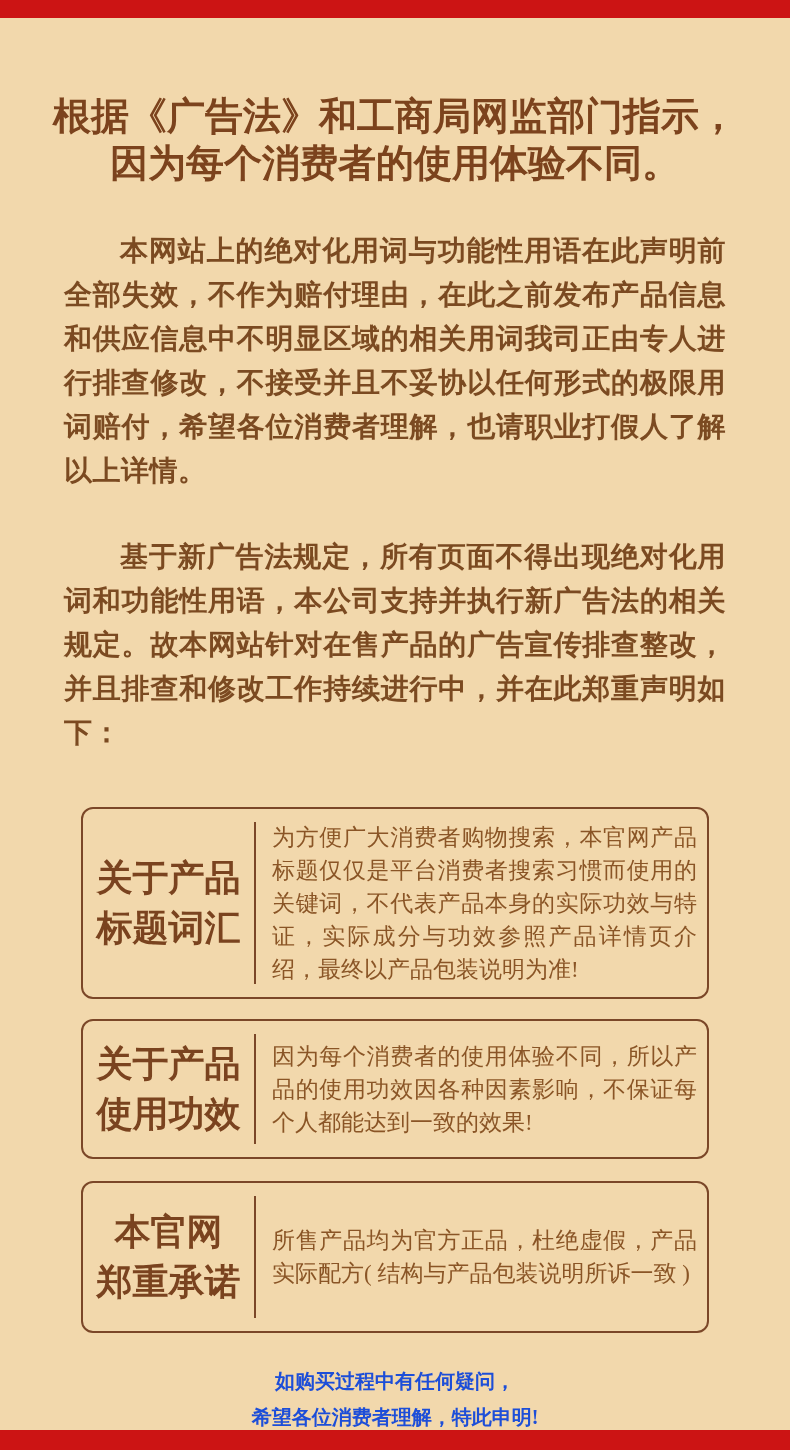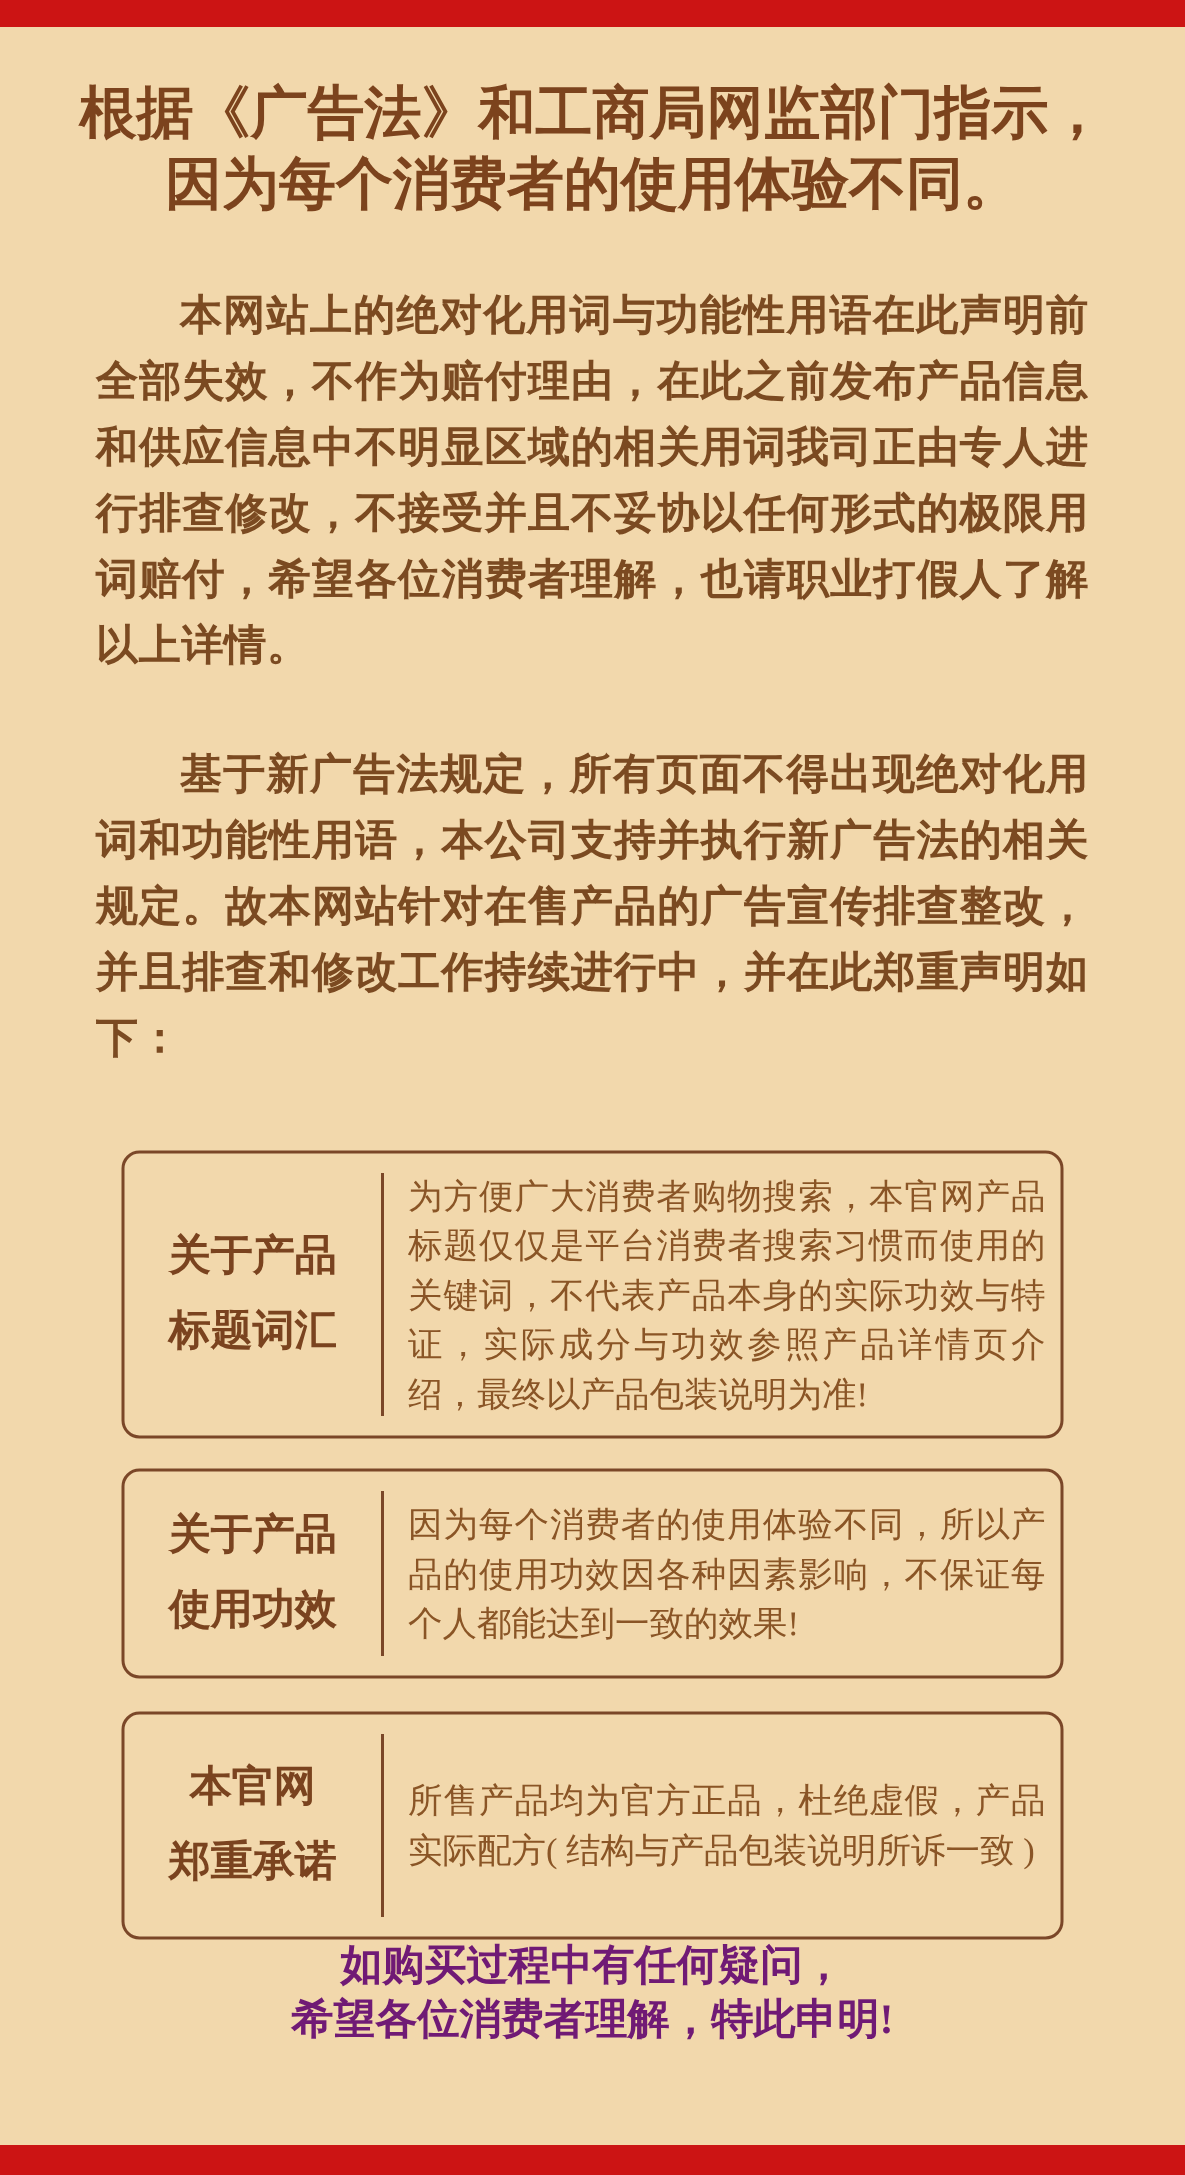--- a/index.html
+++ b/index.html
@@ -10,21 +10,21 @@
     overflow:hidden;
     font-family:"Liberation Serif","DejaVu Serif",serif;
   }
   .bar {
     position:absolute; left:0; width:790px;
     background:#cc1414;
   }
   .bar-top { top:0; height:18px; }
   .bar-bottom { bottom:0; height:20px; }
 
-  .content { padding-top:53px; }
+  .content { padding-top:93px; }
 
   .title {
     text-align:center;
     font-weight:bold;
     font-size:38px;
     line-height:47px;
     color:#7c431d;
   }
 
   .para {
@@ -51,21 +51,21 @@
   .nbox-1 { height:192px; margin-bottom:20px; }
   .nbox-2 { height:140px; margin-bottom:22px; }
   .nbox-3 { height:152px; }
   .nbox-label {
     flex:0 0 171px;
     display:flex;
     flex-direction:column;
     justify-content:center;
     align-items:center;
     font-weight:bold;
-    font-size:28px;
+    font-size:36px;
     line-height:50px;
     color:#7a431f;
   }
   .nbox-divider {
     width:2px;
     background:#7b4728;
     margin:13px 0;
   }
   .nbox-body {
     flex:1;
@@ -73,25 +73,26 @@
     align-items:center;
     padding:10px 10px 10px 16px;
     font-family:Liberation Serif, serif;
     font-size:23px;
     line-height:33px;
     color:#8a5526;
     text-align:justify;
   }
 
   .footer {
+    margin-top:30px;
     text-align:center;
     font-weight:bold;
-    font-size:28px;
+    font-size:20px;
     line-height:36px;
-    color:#701a75;
+    color:#1d4ed8;
   }
 </style>
 </head>
 <body>
 
 <div class="bar bar-top"></div>
 
 <div class="content">
 
   <div class="title">

